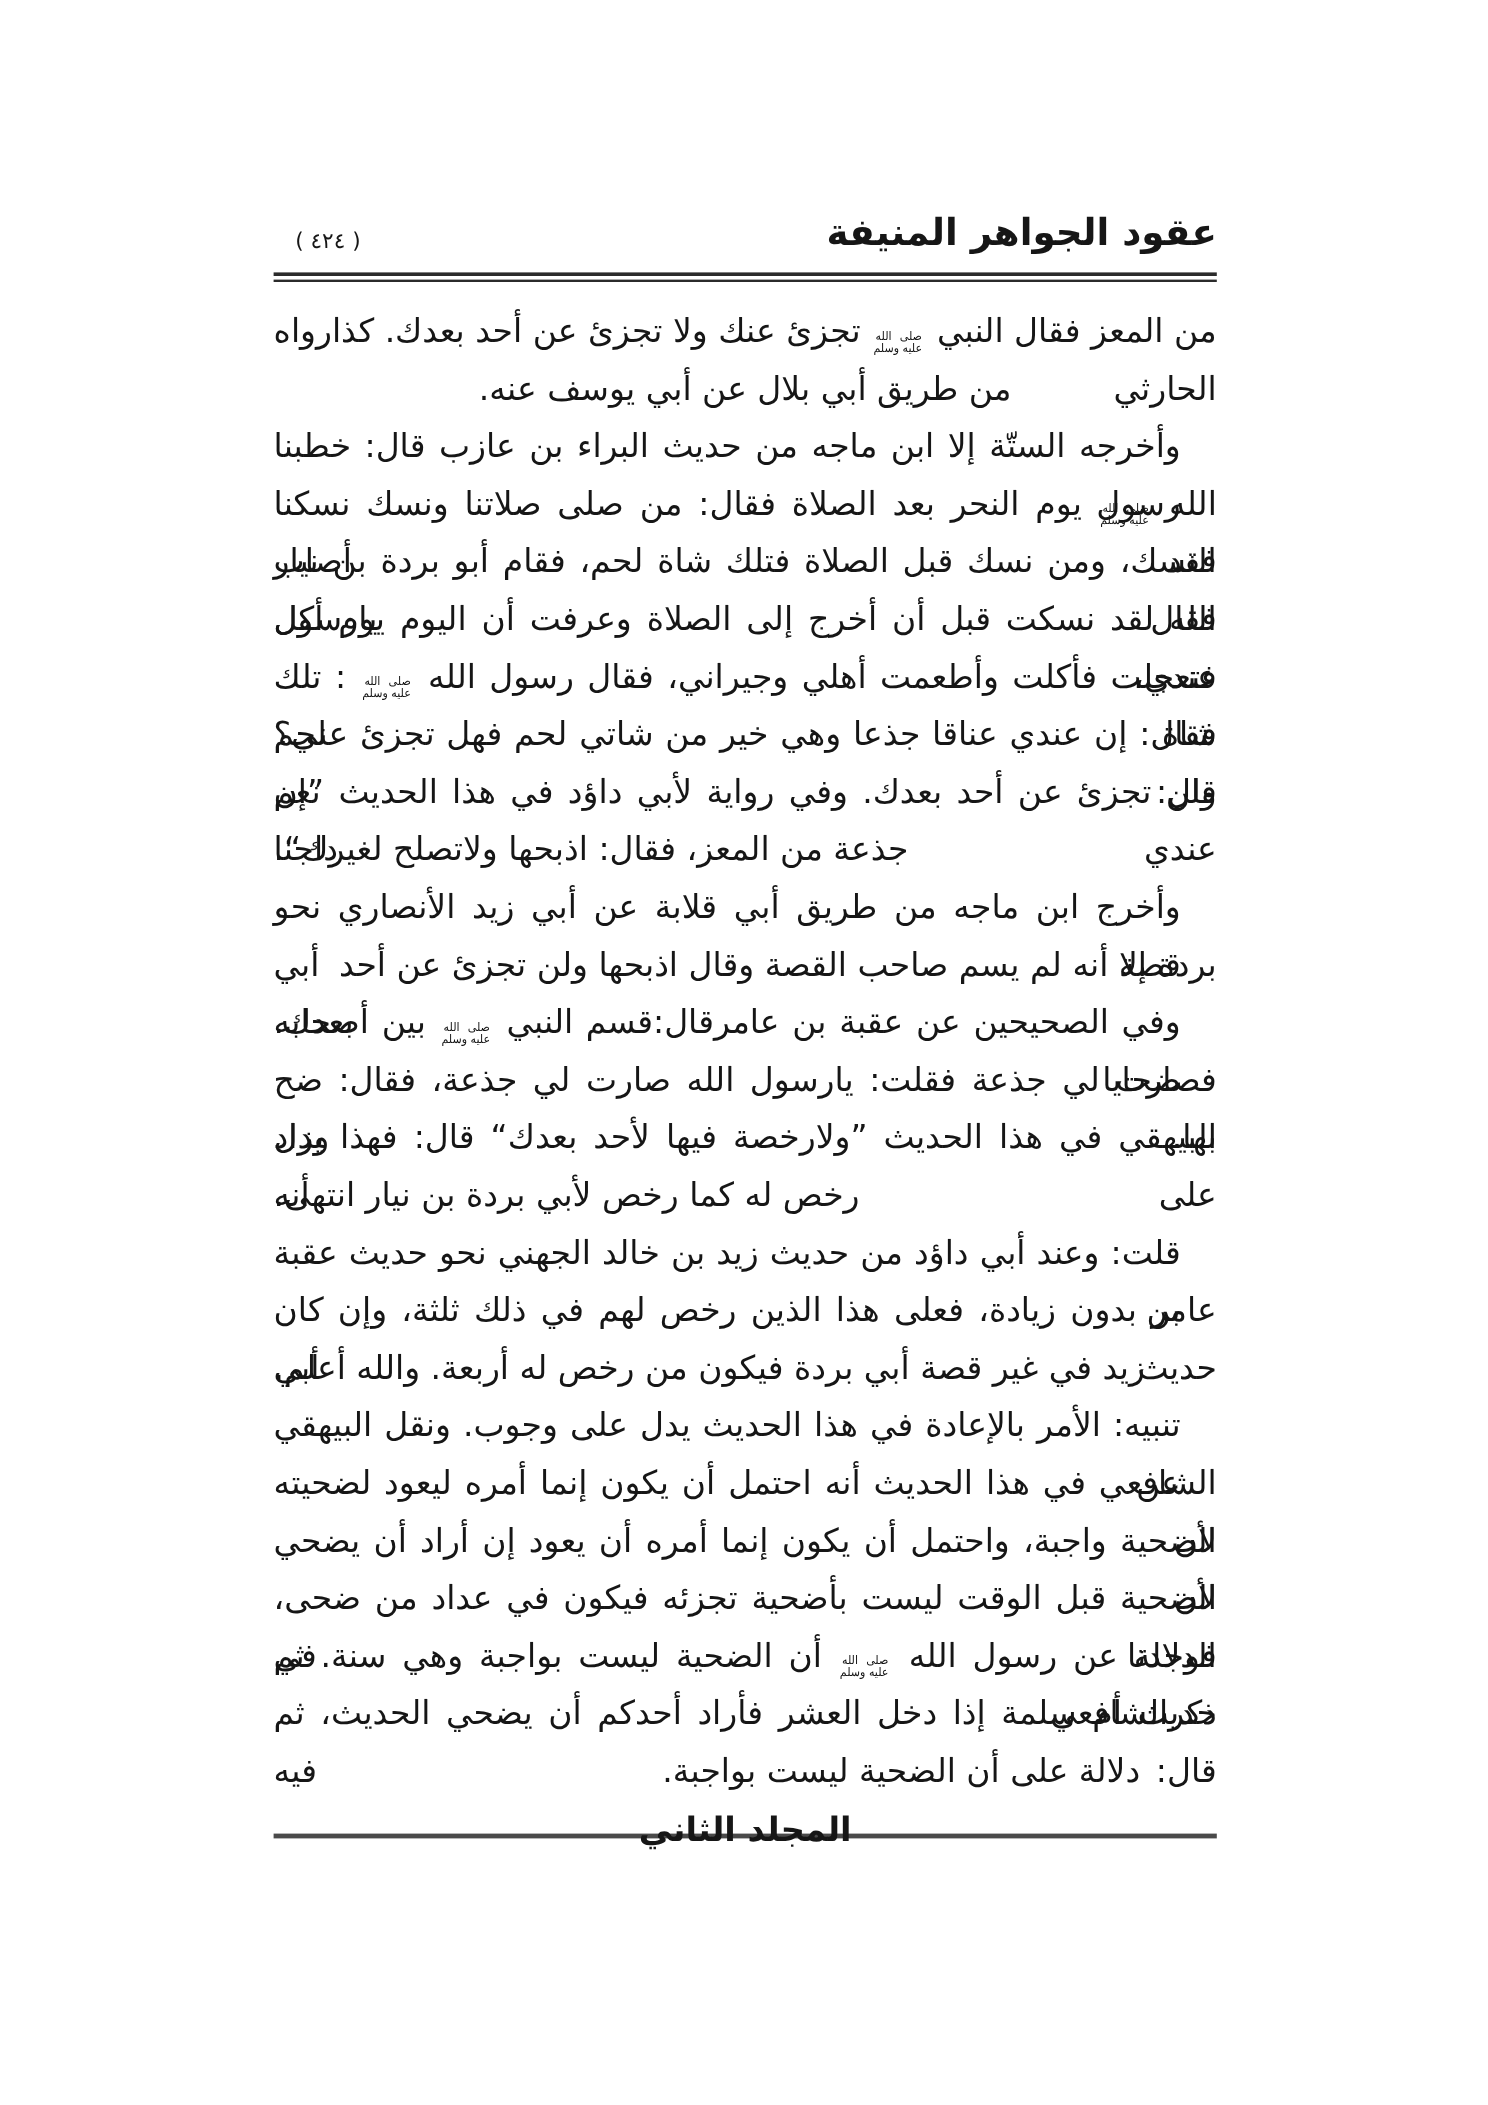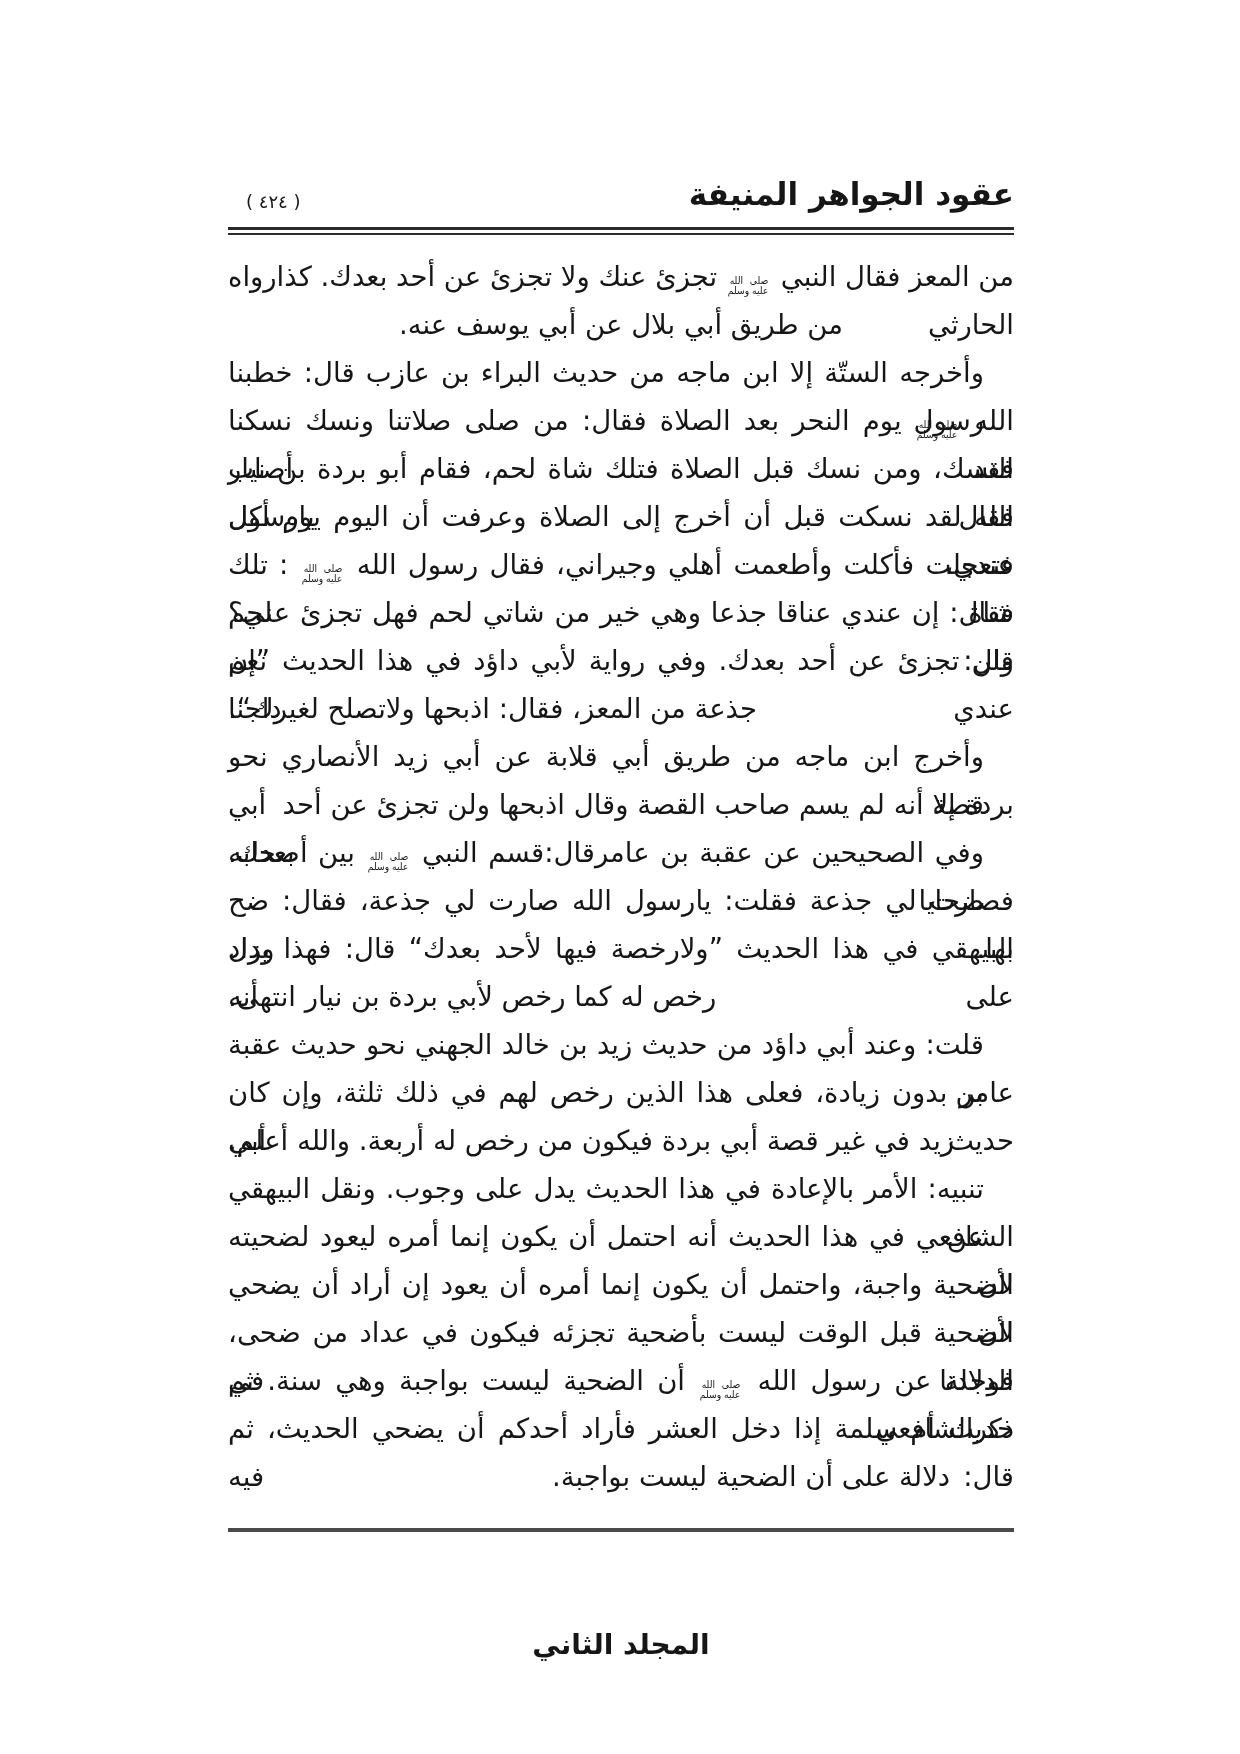--- a/index.html
+++ b/index.html
@@ -58,21 +58,21 @@
     margin:0 2px;
   }
   .sala i{display:block;font-style:normal;transform:scaleX(.92);}
 
   
   .rule-single{
     top:1528px;height:0px;
     border-top:4px solid #4a4a4a;
   }
   .ftr{
-    top:1628px;
+    top:1508px;
     text-align:center;direction:rtl;
     font-size:28px;font-weight:bold;
   }
 </style>
 </head>
 <body>
 
 <div class="page">
 
   <div class="textblock hdr-row" style="position:absolute;">

